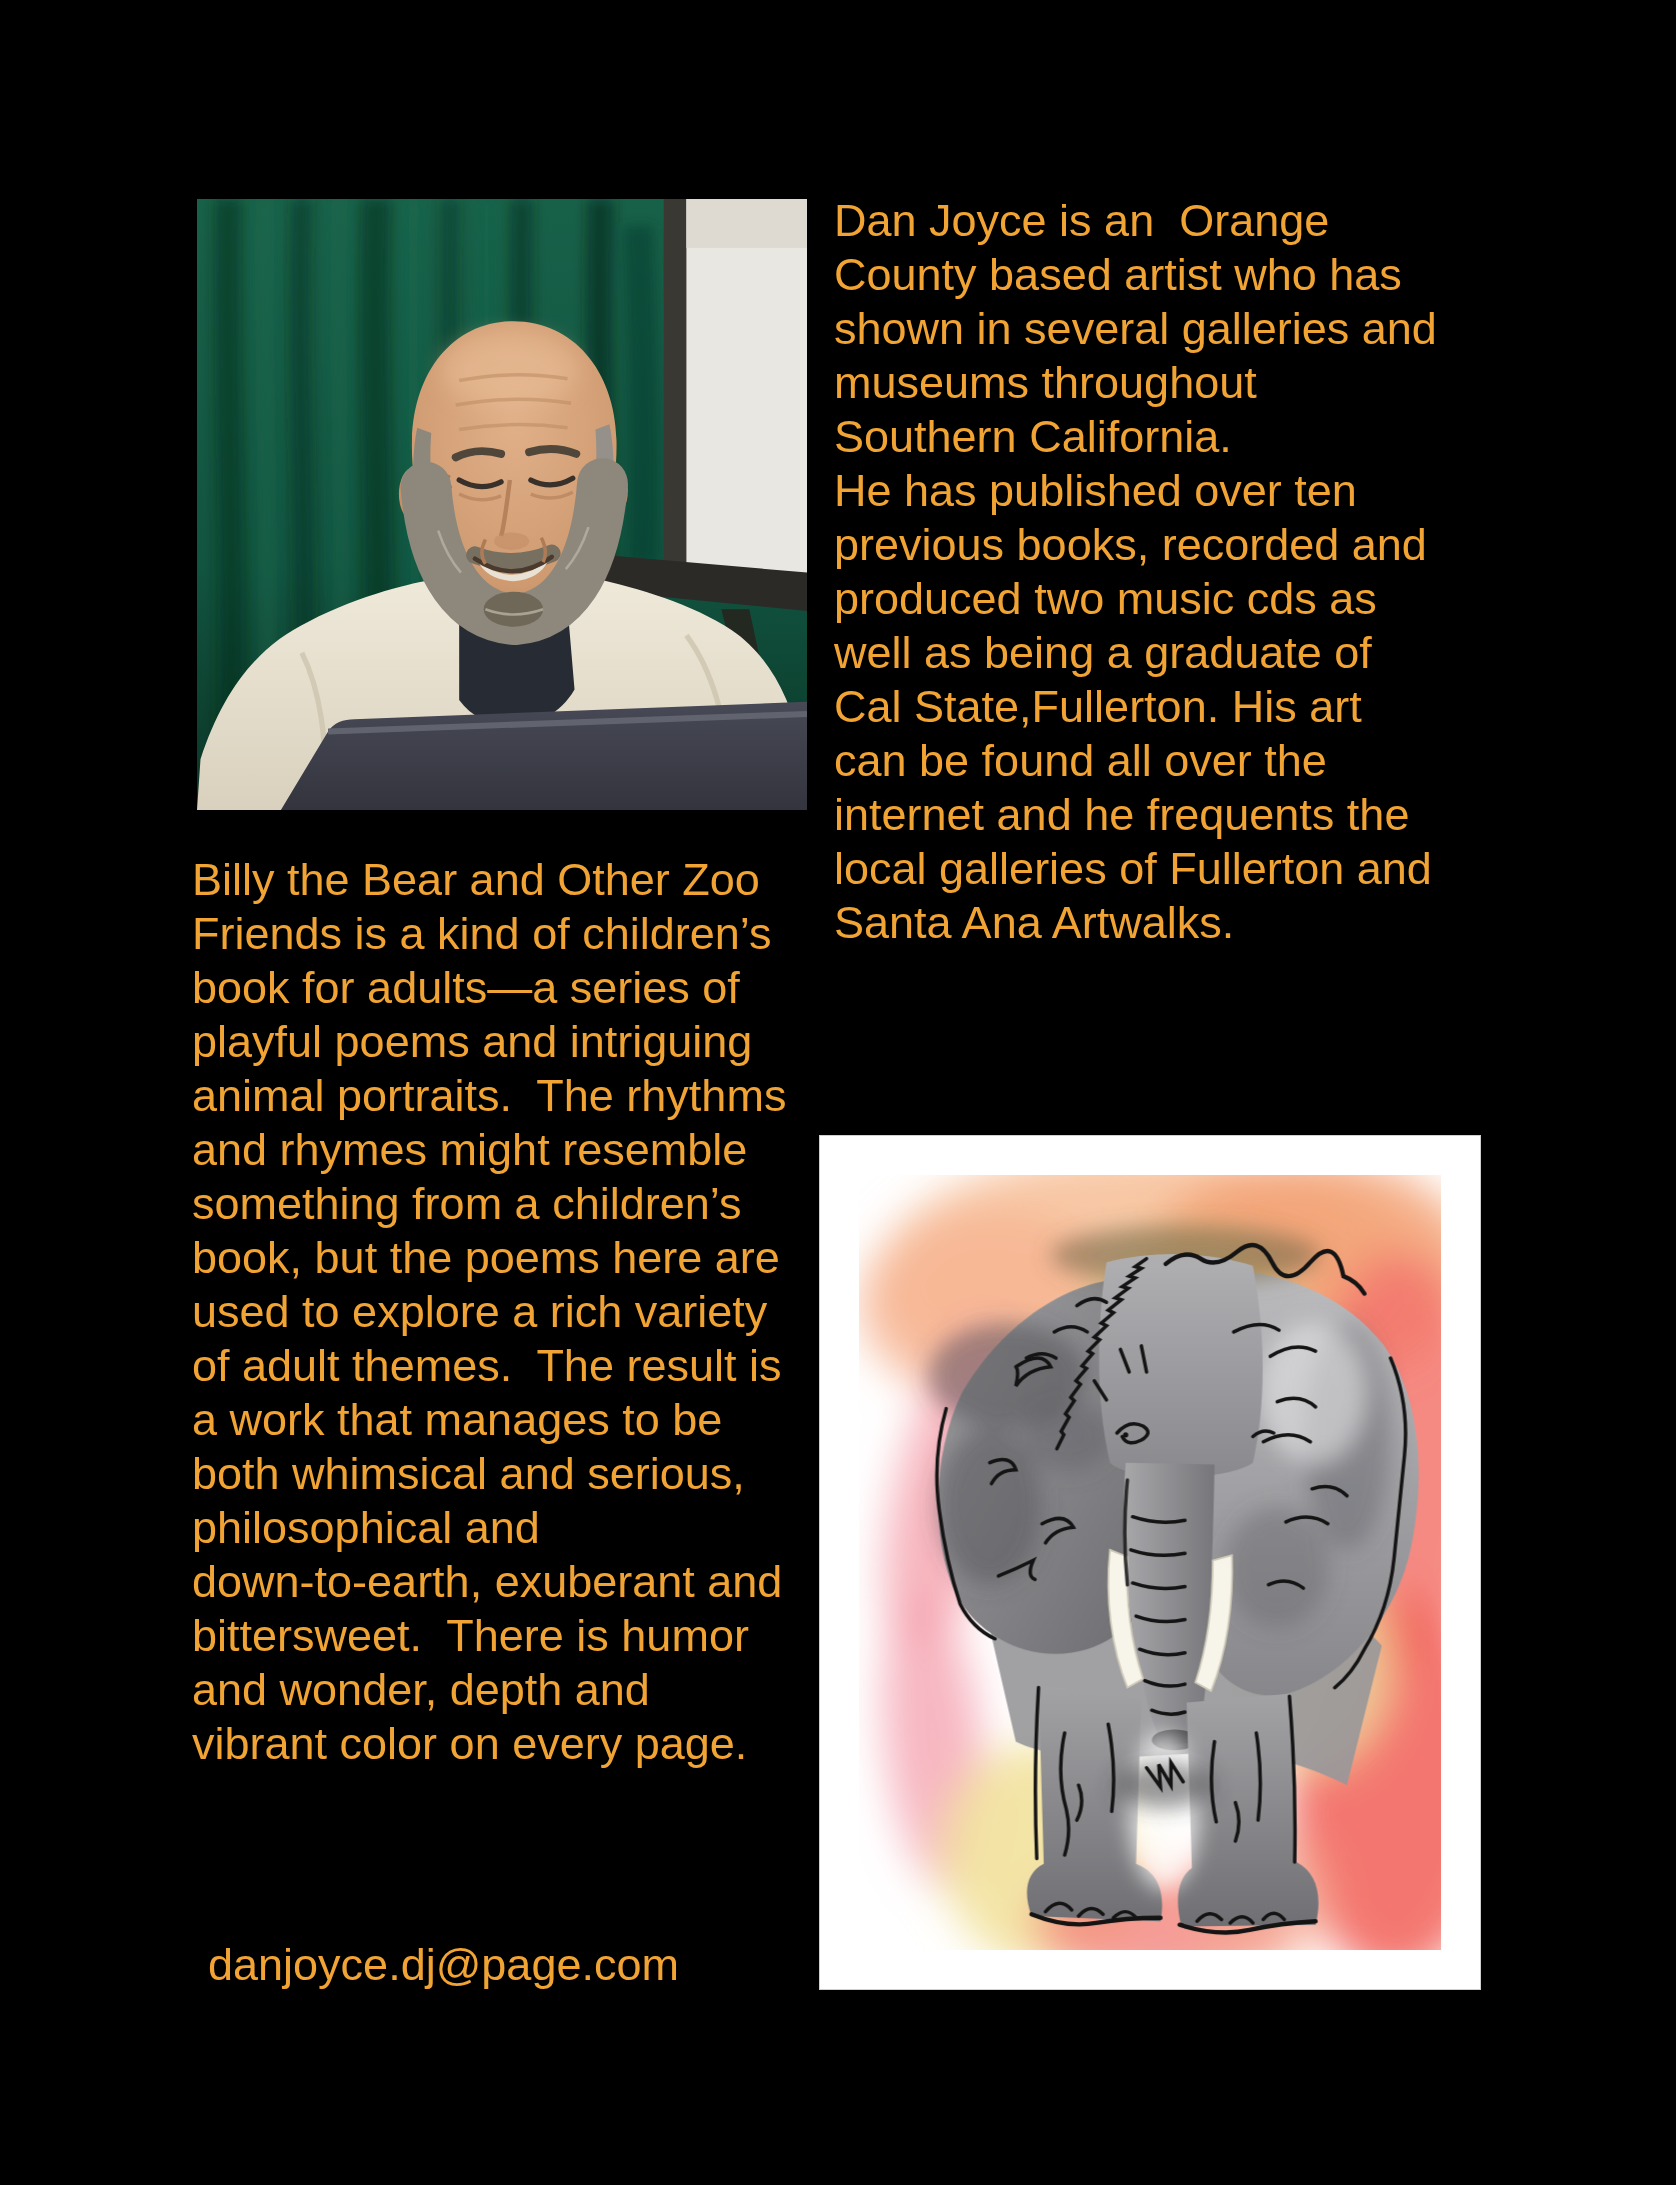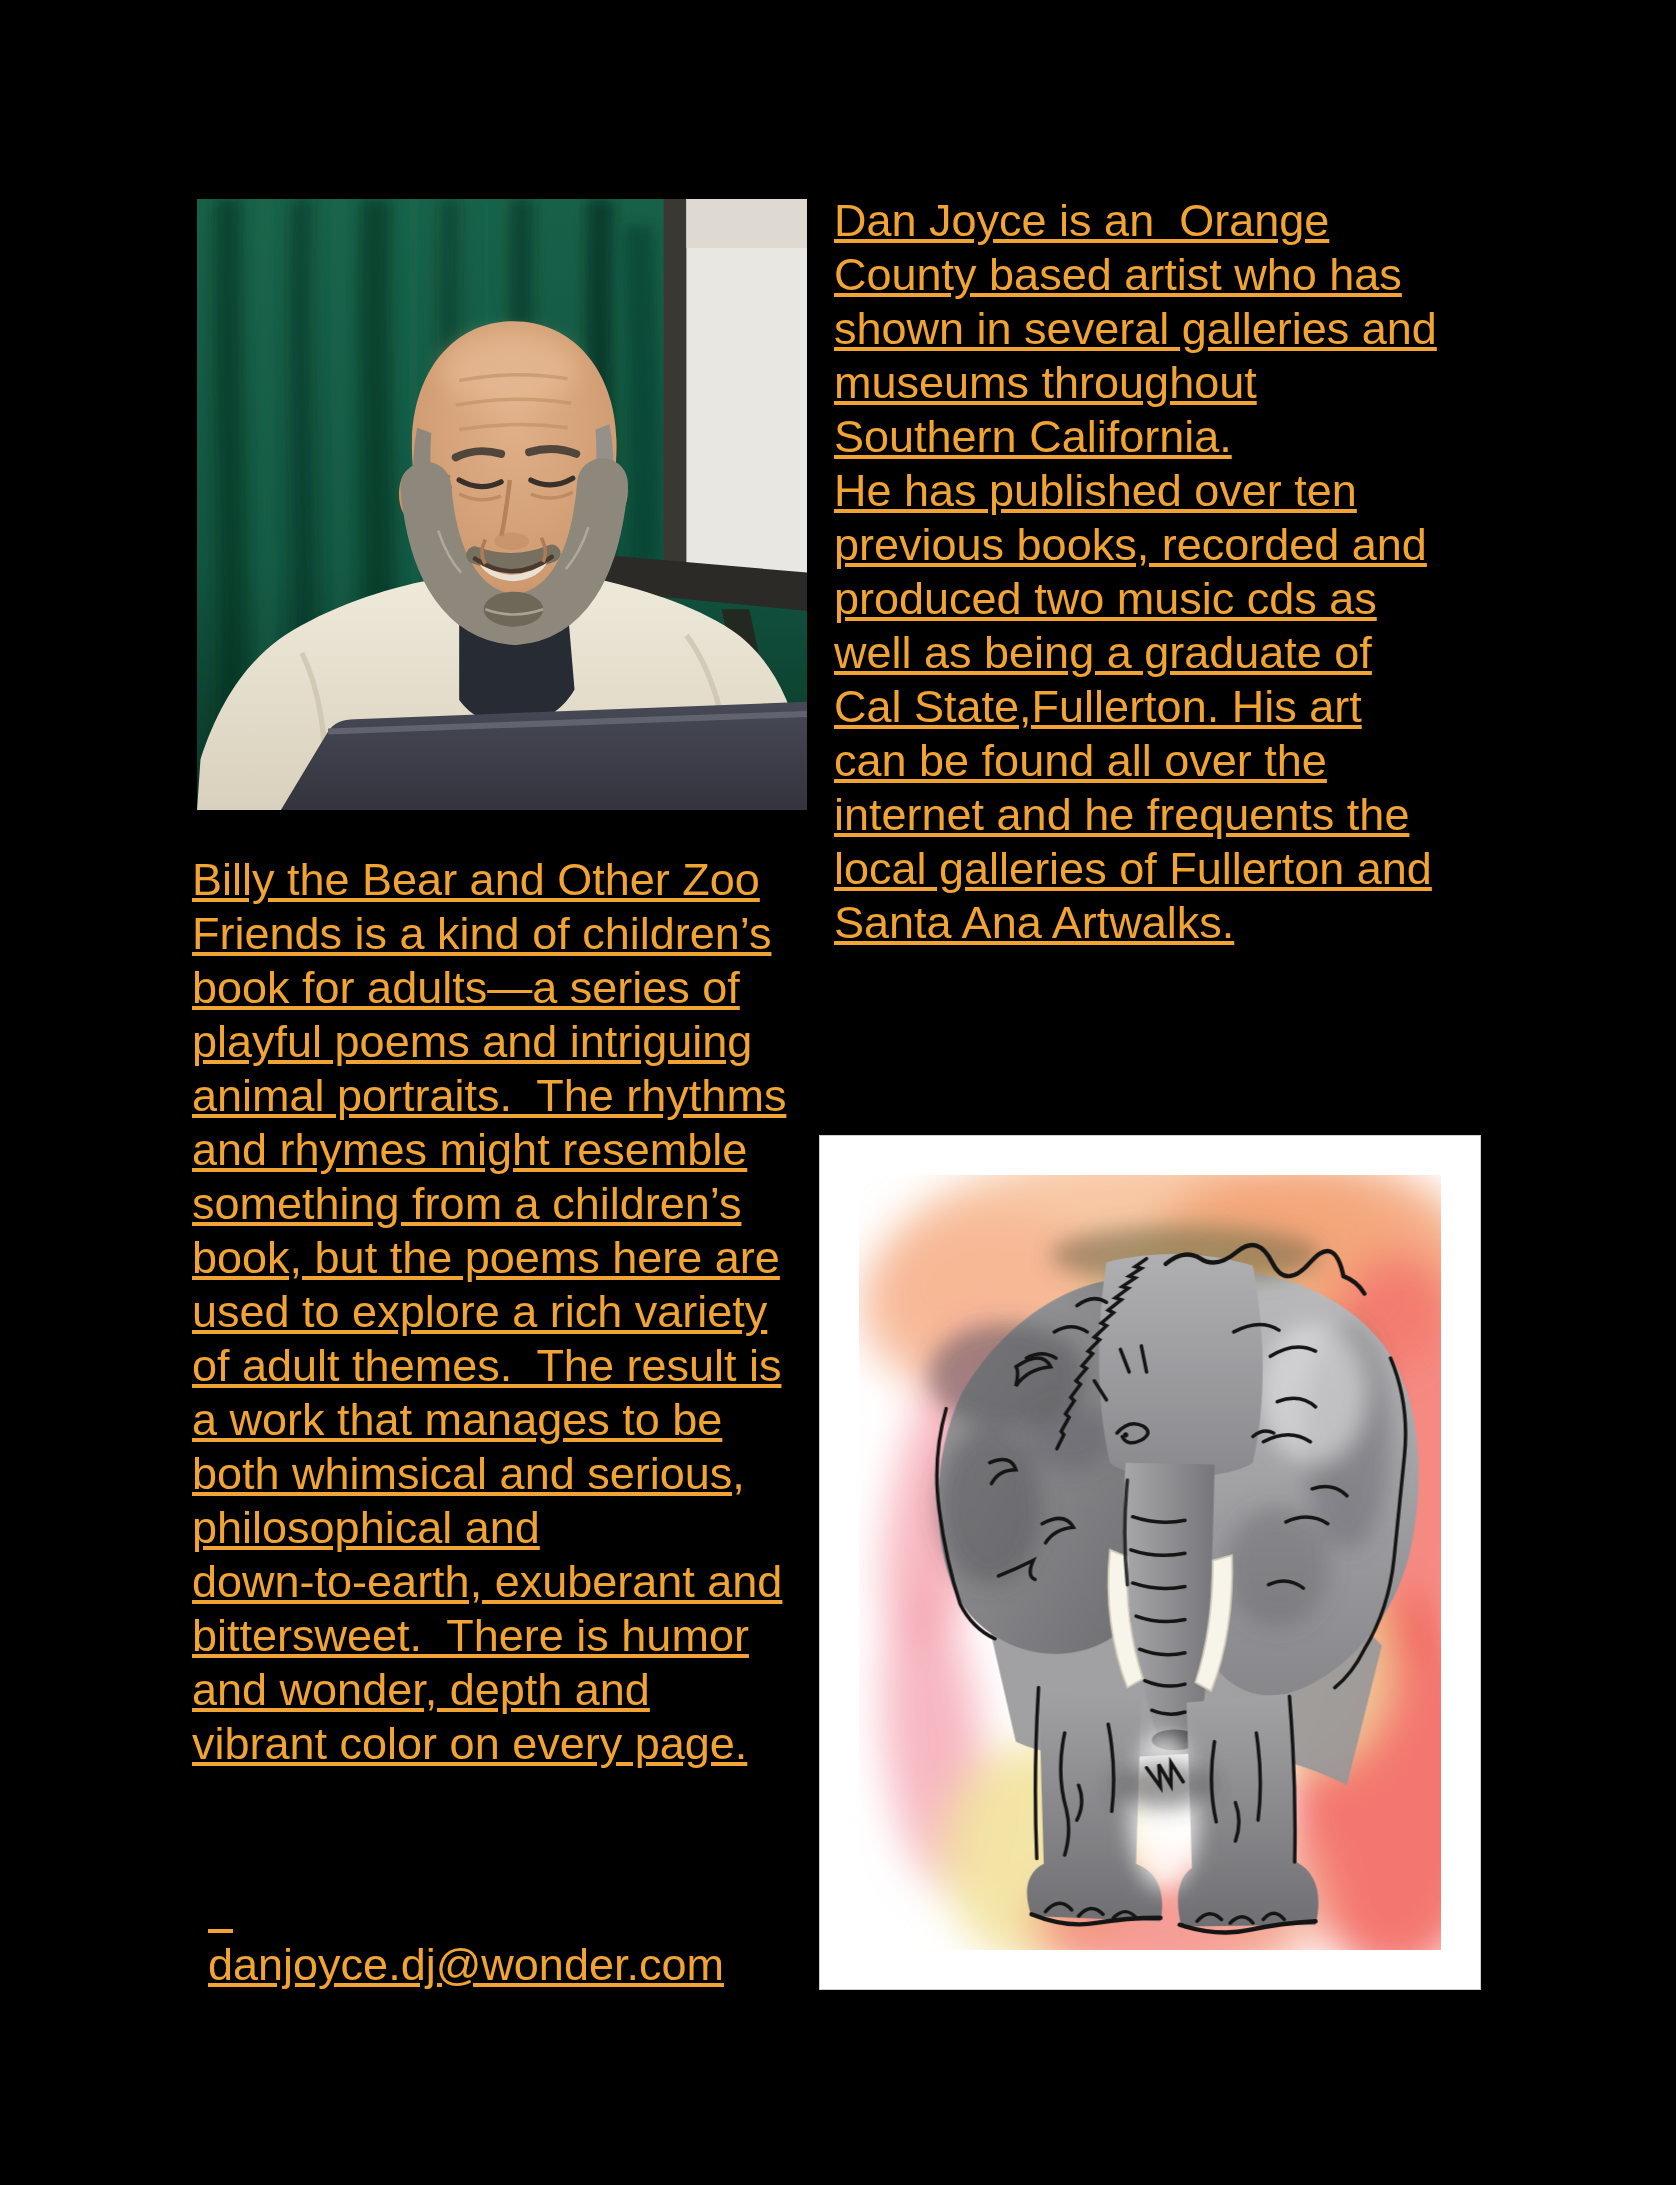--- a/index.html
+++ b/index.html
@@ -7,21 +7,21 @@
     --text:#F1A433;
     --frame:#FFFFFF;
   }
   html,body{margin:0;padding:0;}
   body{
     width:1677px;height:2185px;
     background:var(--background);
     font-family:"Liberation Sans", sans-serif;
     overflow:hidden;position:relative;
   }
-  .abs{position:absolute;text-decoration:underline;}
+  .abs{position:absolute;}
   .cover-text{
     color:var(--text);
     font-size:45px;
     line-height:54px;
     white-space:pre-wrap;
     letter-spacing:0px;
   }
   .photo{
     left:197px;top:199px;width:610px;height:611px;
     overflow:hidden;background:#0d3b2b;
@@ -165,21 +165,21 @@
 of adult themes.  The result is
 a work that manages to be
 both whimsical and serious,
 philosophical and
 down-to-earth, exuberant and
 bittersweet.  There is humor
 and wonder, depth and
 vibrant color on every page.</div>
 
 <div class="abs cover-text contact">
-  <div>danjoyce.dj@wonder.com</div>
+  <div>danjoyce.dj@page.com</div>
 </div>
 
 <div class="abs artframe">
   <div class="artpic" title="Ink and watercolor elephant illustration on warm red, pink and yellow washes, in a white mat">
     <svg viewBox="0 0 668 889" preserveAspectRatio="none">
       <defs>
         <linearGradient id="gEarL" x1="0" y1="0" x2="1" y2="1">
           <stop offset="0" stop-color="#9f9fa2"></stop>
             <stop offset="1" stop-color="#6d6d71"></stop>
         </linearGradient>

